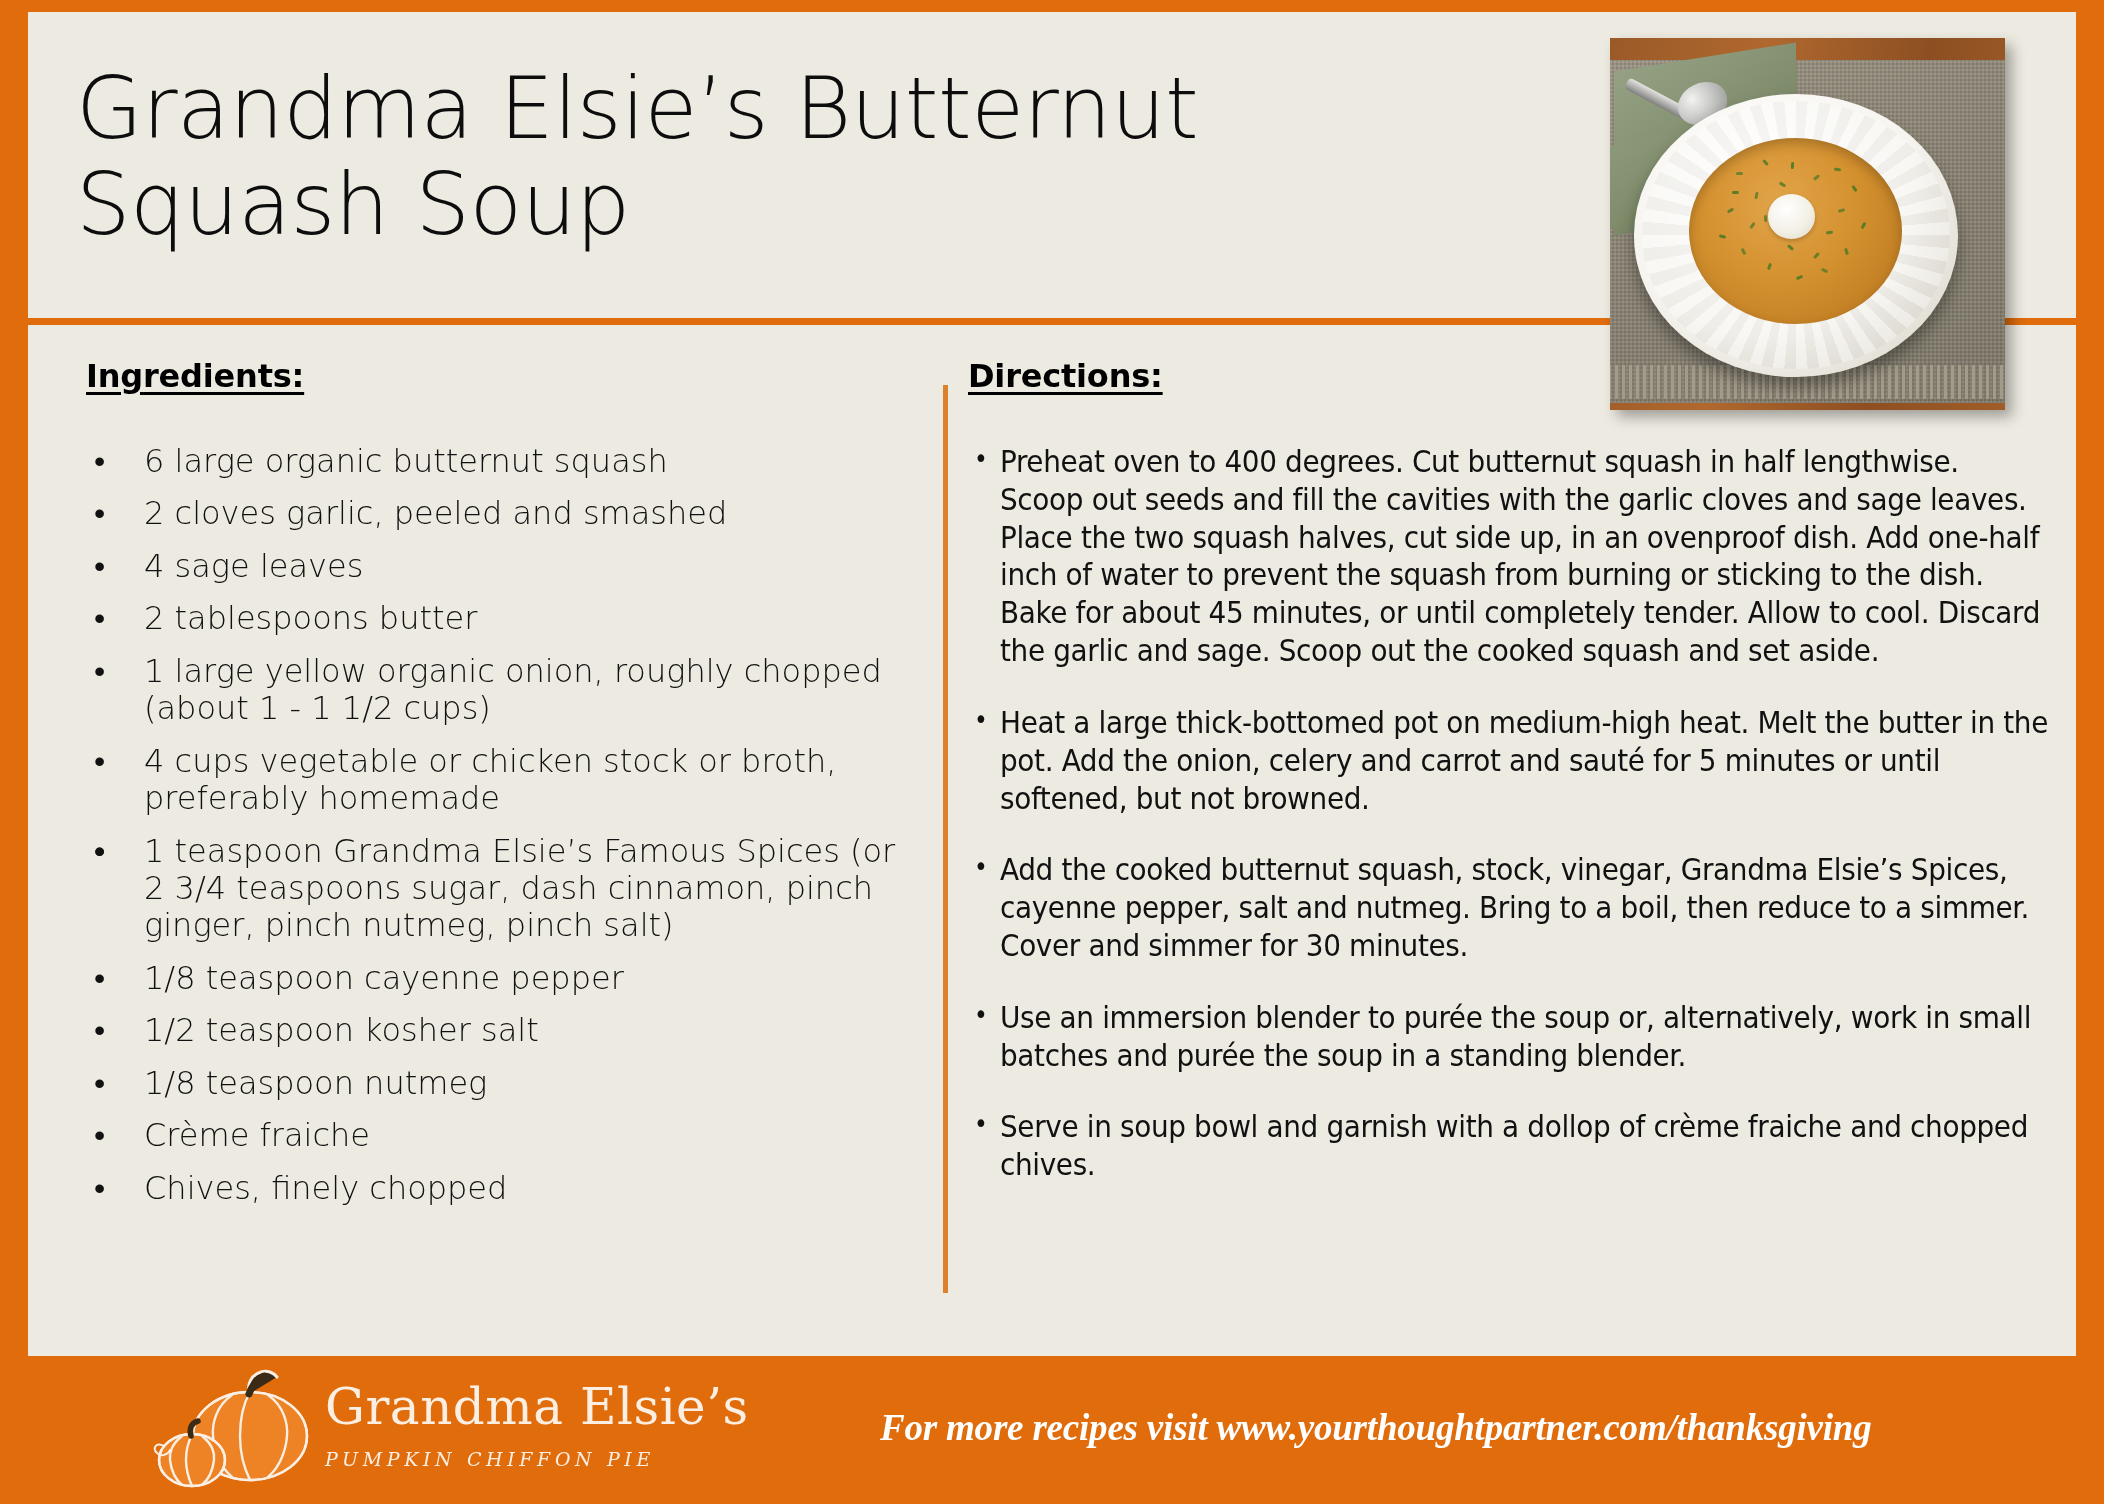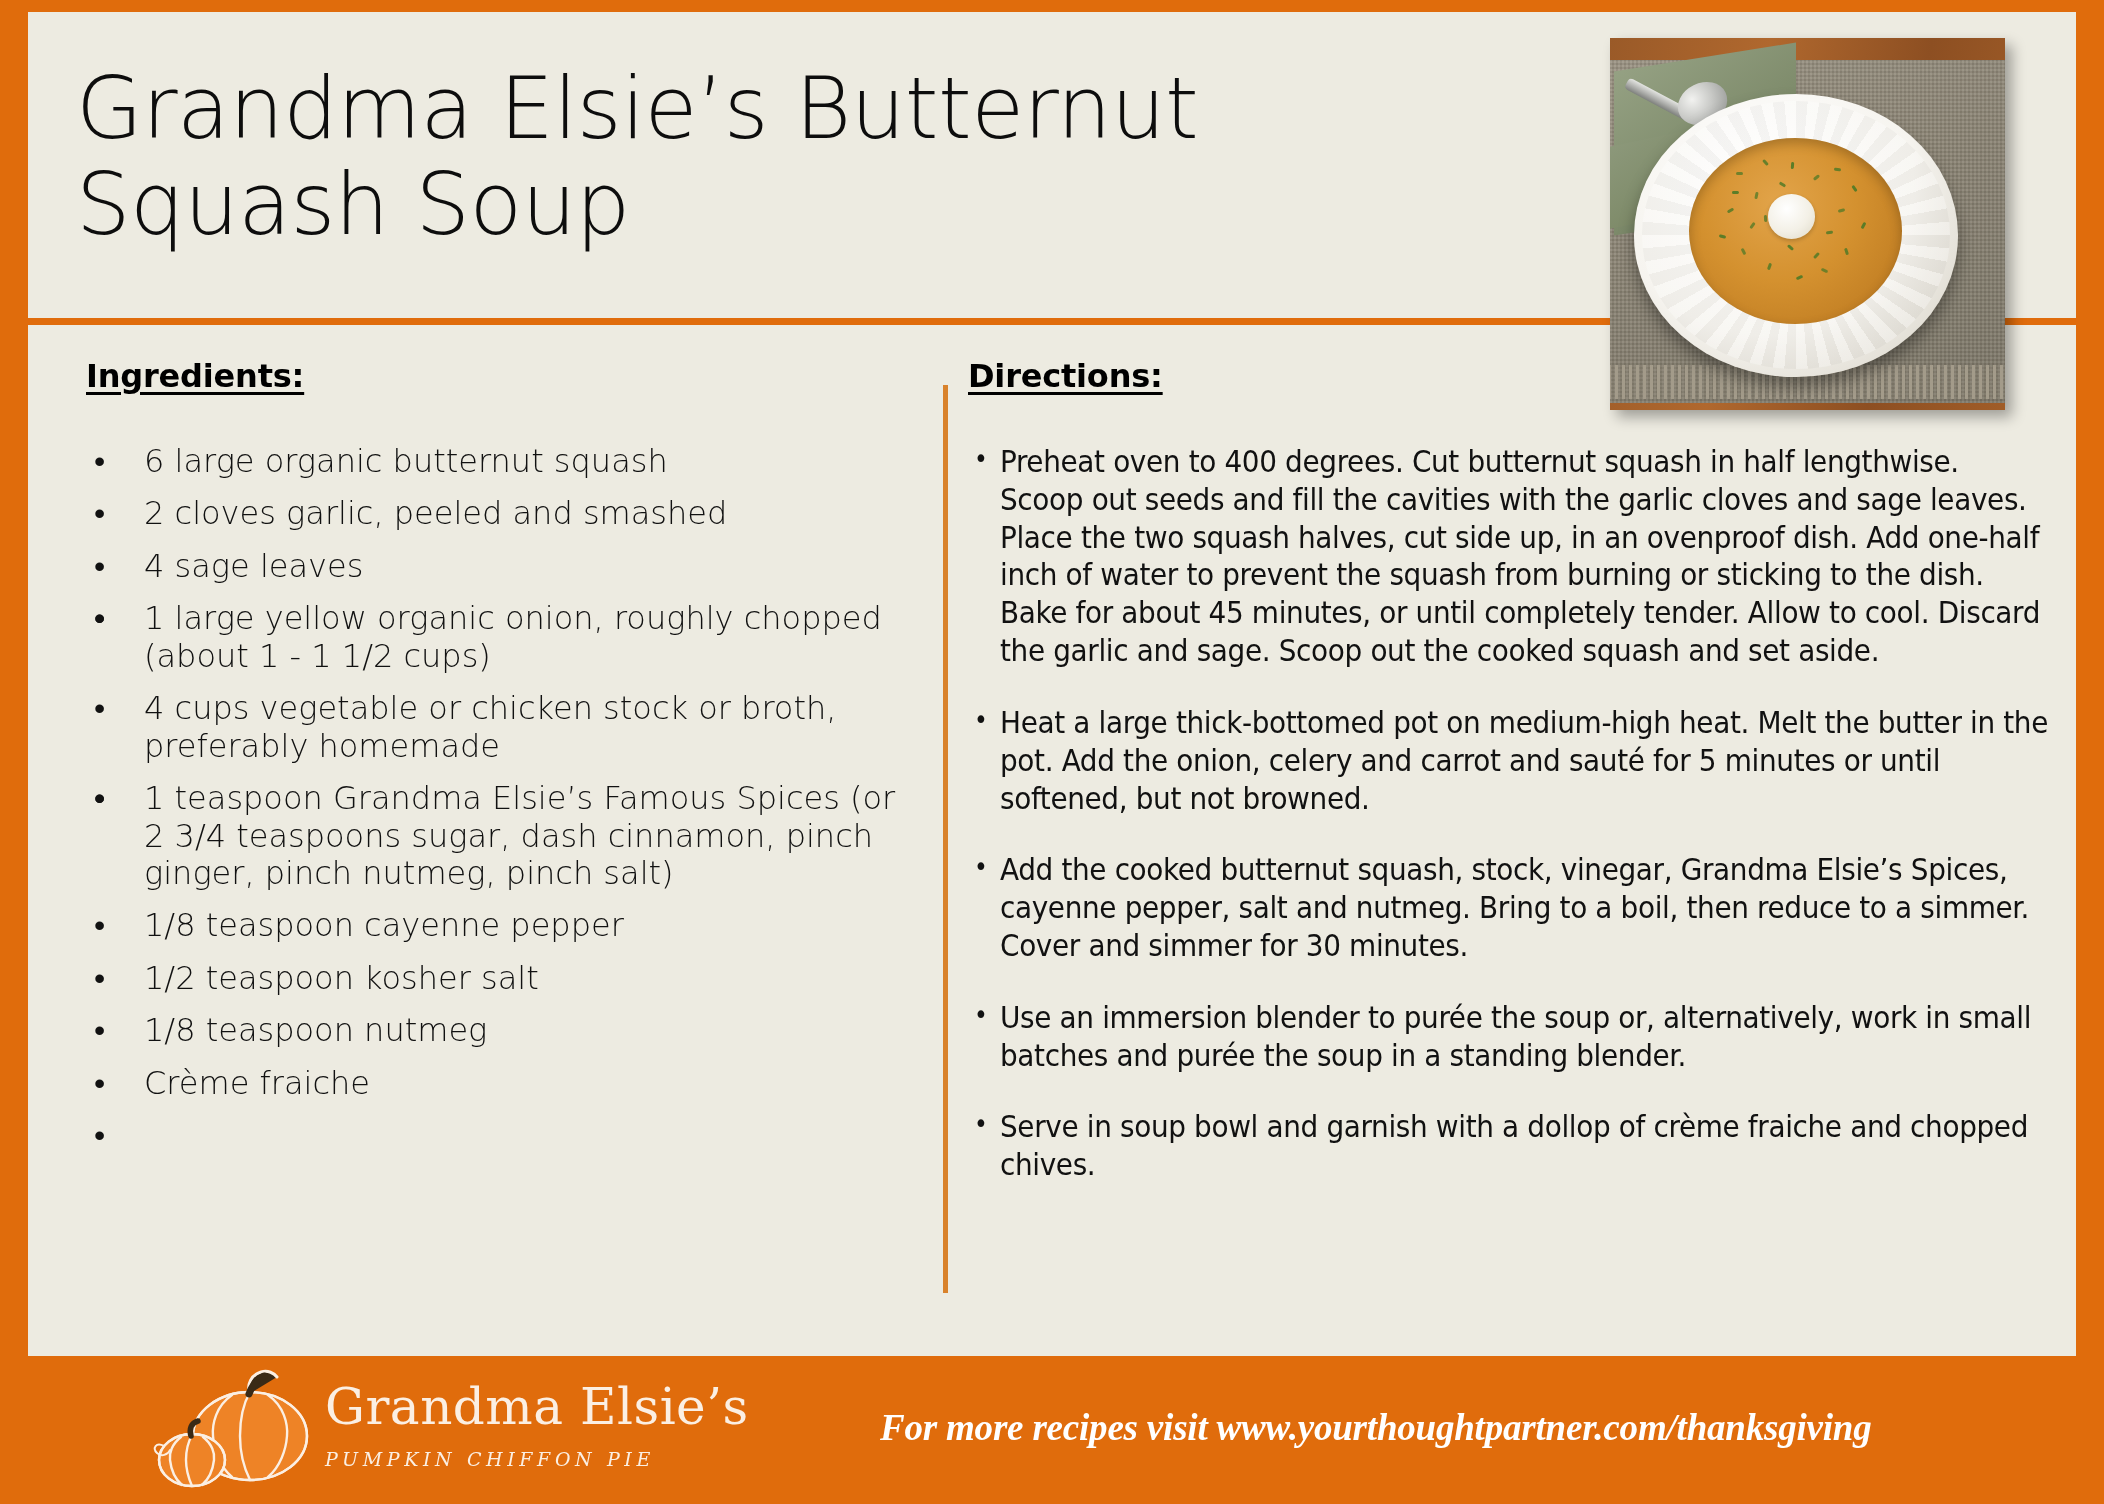--- a/index.html
+++ b/index.html
@@ -314,30 +314,30 @@
     <div id="body-cols">
 
       <div id="col-divider"></div>
 
       <div id="col-ingredients">
         <div class="section-heading">Ingredients:</div>
         <ul class="ing-list" id="ing-list">
             <li><span class="bullet">•</span><span>6 large organic butternut squash</span></li>
             <li><span class="bullet">•</span><span>2 cloves garlic, peeled and smashed</span></li>
             <li><span class="bullet">•</span><span>4 sage leaves</span></li>
-            <li><span class="bullet">•</span></li>
+            <li><span class="bullet">•</span><span>2 tablespoons butter</span></li>
             <li><span class="bullet">•</span><span>1 large yellow organic onion, roughly chopped (about 1 - 1 1/2 cups)</span></li>
             <li><span class="bullet">•</span><span>4 cups vegetable or chicken stock or broth, preferably homemade</span></li>
             <li><span class="bullet">•</span></li>
             <li><span class="bullet">•</span><span>1 teaspoon Grandma Elsie’s Famous Spices (or 2 3/4 teaspoons sugar, dash cinnamon, pinch ginger, pinch nutmeg, pinch salt)</span></li>
             <li><span class="bullet">•</span><span>1/8 teaspoon cayenne pepper</span></li>
             <li><span class="bullet">•</span><span>1/2 teaspoon kosher salt</span></li>
             <li><span class="bullet">•</span><span>1/8 teaspoon nutmeg</span></li>
             <li><span class="bullet">•</span><span>Crème fraiche</span></li>
-            <li><span class="bullet">•</span></li>
+            <li><span class="bullet">•</span><span>Chives, finely chopped</span></li>
           </ul>
       </div>
 
       <div id="col-directions">
         <div class="section-heading">Directions:</div>
         <ul class="dir-list" id="dir-list">
             <li><span class="bullet">•</span><span>Preheat oven to 400 degrees. Cut butternut squash in half lengthwise. Scoop out seeds and fill the cavities with the garlic cloves and sage leaves. Place the two squash halves, cut side up, in an ovenproof dish. Add one-half inch of water to prevent the squash from burning or sticking to the dish. Bake for about 45 minutes, or until completely tender. Allow to cool. Discard the garlic and sage. Scoop out the cooked squash and set aside.</span></li>
             <li><span class="bullet">•</span><span>Heat a large thick-bottomed pot on medium-high heat. Melt the butter in the pot. Add the onion, celery and carrot and sauté for 5 minutes or until softened, but not browned.</span></li>
             <li><span class="bullet">•</span><span>Add the cooked butternut squash, stock, vinegar, Grandma Elsie’s Spices, cayenne pepper, salt and nutmeg. Bring to a boil, then reduce to a simmer. Cover and simmer for 30 minutes.</span></li>
             <li><span class="bullet">•</span><span>Use an immersion blender to purée the soup or, alternatively, work in small batches and purée the soup in a standing blender.</span></li>

